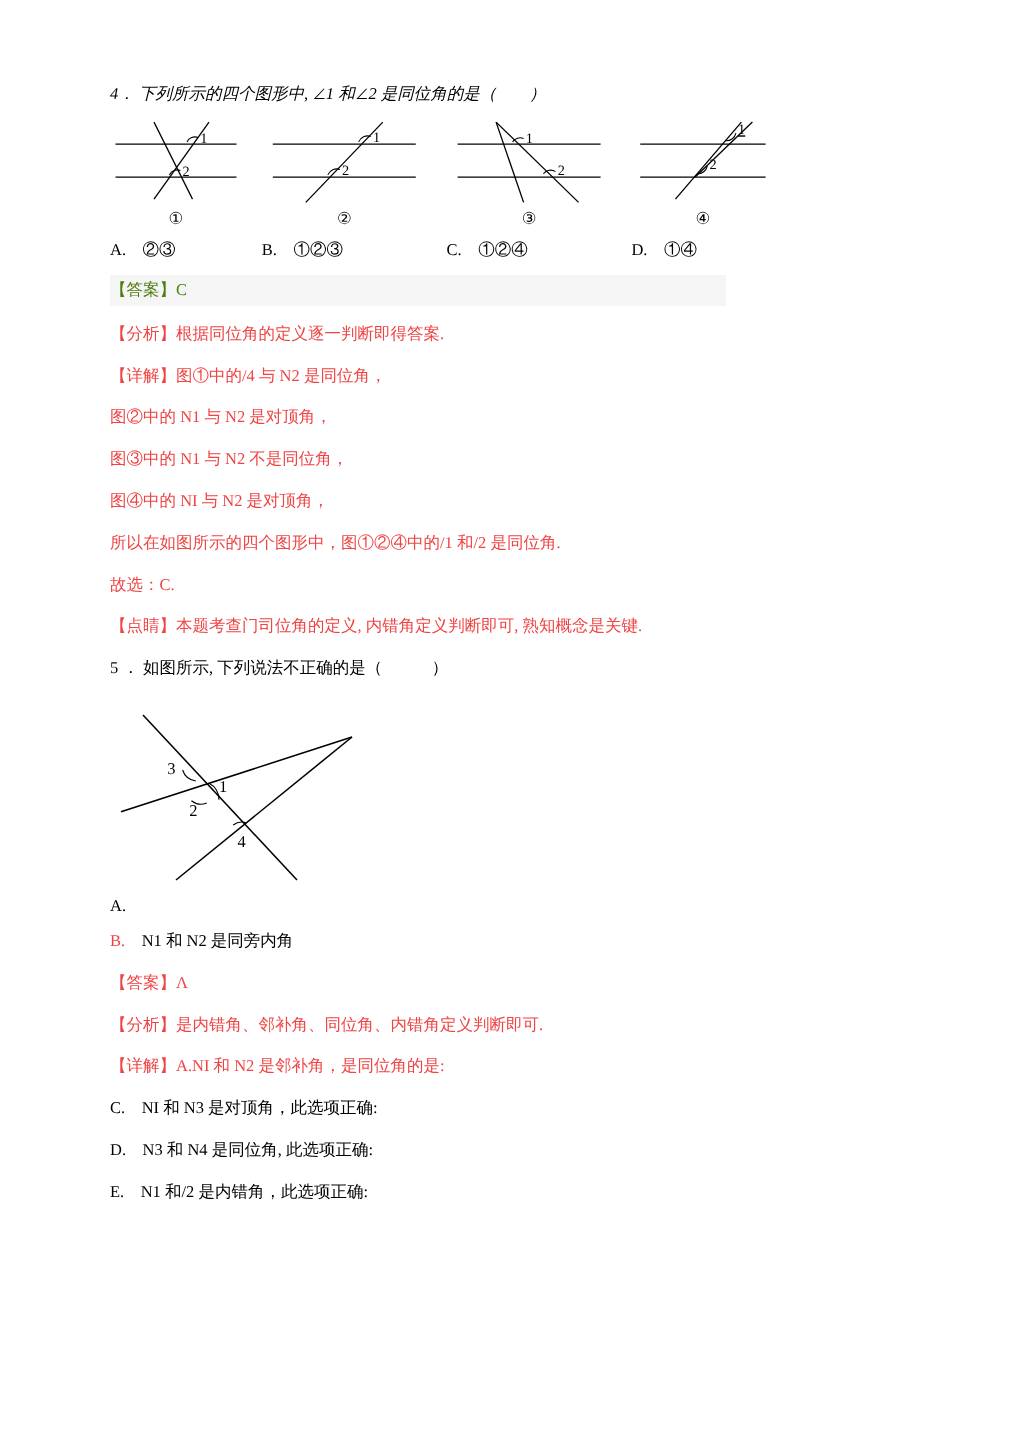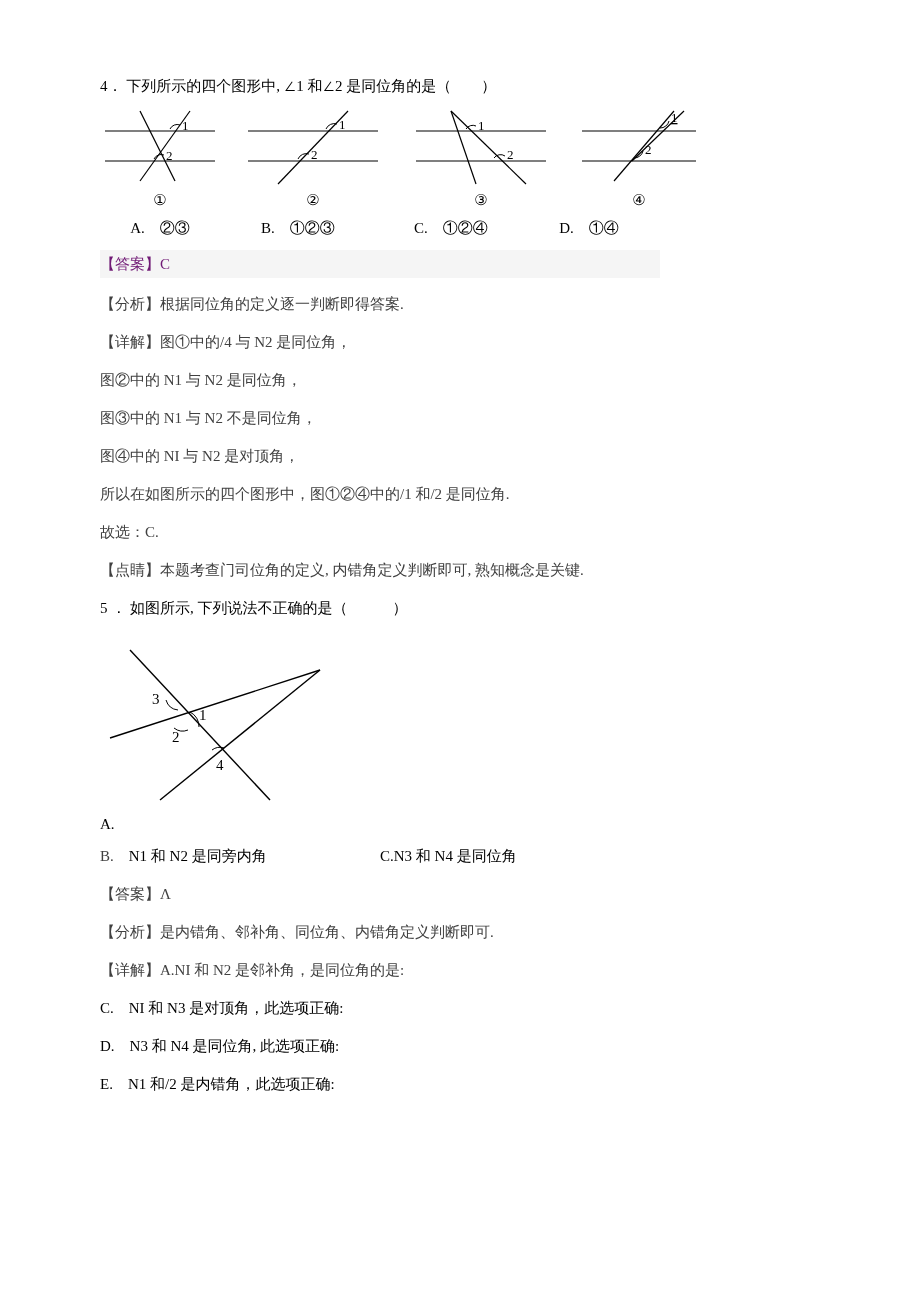--- a/index.html
+++ b/index.html
@@ -6,44 +6,43 @@
     font-family: "SimSun", "宋体", serif;
     font-size: 15px;
     line-height: 1.6;
     color: #000;
     background: #fff;
     margin: 0;
     padding: 70px 90px 40px 100px;
     width: 920px;
     box-sizing: border-box;
   }
-  .q-stem { margin: 4px 0 8px 0; }
+  .q-stem { margin: 4px 0 8px 0; font-style: italic; }
   .figures-row {
     display: flex;
     align-items: flex-end;
     gap: 18px;
     margin: 6px 0 4px 0;
   }
   .fig-cell { text-align: center; }
   .fig-label { margin-top: 2px; font-size: 15px; }
   .options-row {
     display: flex;
-    gap: 3px;
+    gap: 18px;
     margin: 4px 0 8px 0;
-    text-align: center;
   }
   .options-row .opt { flex: 0 0 auto; white-space: nowrap; }
   .w1 { width: 120px; }
   .w2 { width: 150px; }
   .w3 { width: 150px; }
   .w4 { width: 120px; }
 
-  .red { color: #404040; }
+  .red { color: #ef4444; }
   .answer-line {
-    color: #701a75;
+    color: #4d7c0f;
     background: #f5f5f5;
     padding: 2px 0;
     display: inline-block;
     width: 560px;
   }
   .para { margin: 14px 0; }
   .para-tight { margin: 10px 0; }
 
   .q5-figure { margin: 10px 0 4px 0; }
   .q5-options {
@@ -133,21 +132,21 @@
   <span class="answer-line">【答案】C</span>
 </div>
 
 <div class="para red">
   <span>【分析】</span><span>根据同位角的定义逐一判断即得答案.</span>
 </div>
 
 <div class="para red">
   <span>【详解】</span><span>图①中的/4 与 N2 是同位角，</span>
 </div>
-<div class="para red">图②中的 N1 与 N2 是同位角，</div>
+<div class="para red">图②中的 N1 与 N2 是对顶角，</div>
 <div class="para red">图③中的 N1 与 N2 不是同位角，</div>
 <div class="para red">图④中的 NI 与 N2 是对顶角，</div>
 <div class="para red">所以在如图所示的四个图形中，图①②④中的/1 和/2 是同位角.</div>
 <div class="para red">故选：C.</div>
 
 <div class="para red">
   <span>【点睛】</span><span>本题考查门司位角的定义, 内错角定义判断即可, 熟知概念是关键.</span>
 </div>
 
 <div class="para-tight">
@@ -171,21 +170,20 @@
     <path d="M 112 120 A 13 13 0 0 1 124 118" fill="none" stroke="#000" stroke-width="1"></path>
     <text x="116" y="140" font-size="15">4</text>
   </svg>
 </div>
 <div class="q5-opt-a-label">A.</div>
 
 <div class="q5-options">
   <div>
     <span class="red">B.</span><span>　N1 和 N2 是同旁内角</span>
   </div>
-  <div>C.N3 和 N4 是同位角</div>
 </div>
 
 <div class="para red">【答案】Λ</div>
 
 <div class="para red">
   <span>【分析】</span><span>是内错角、邻补角、同位角、内错角定义判断即可.</span>
 </div>
 
 <div class="para red">
   <span>【详解】</span><span>A.NI 和 N2 是邻补角，是同位角的是:</span>

